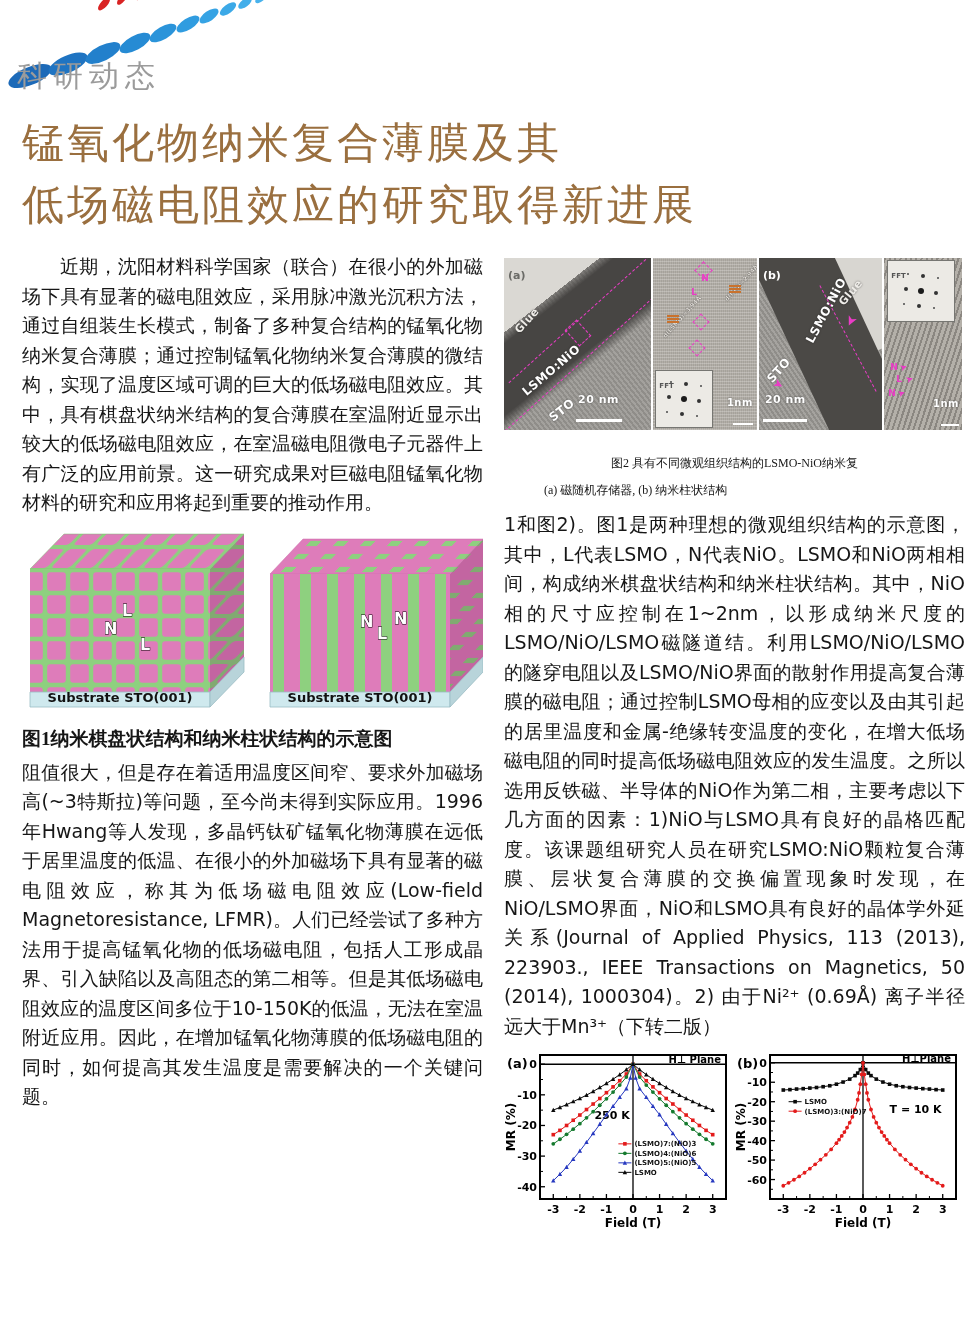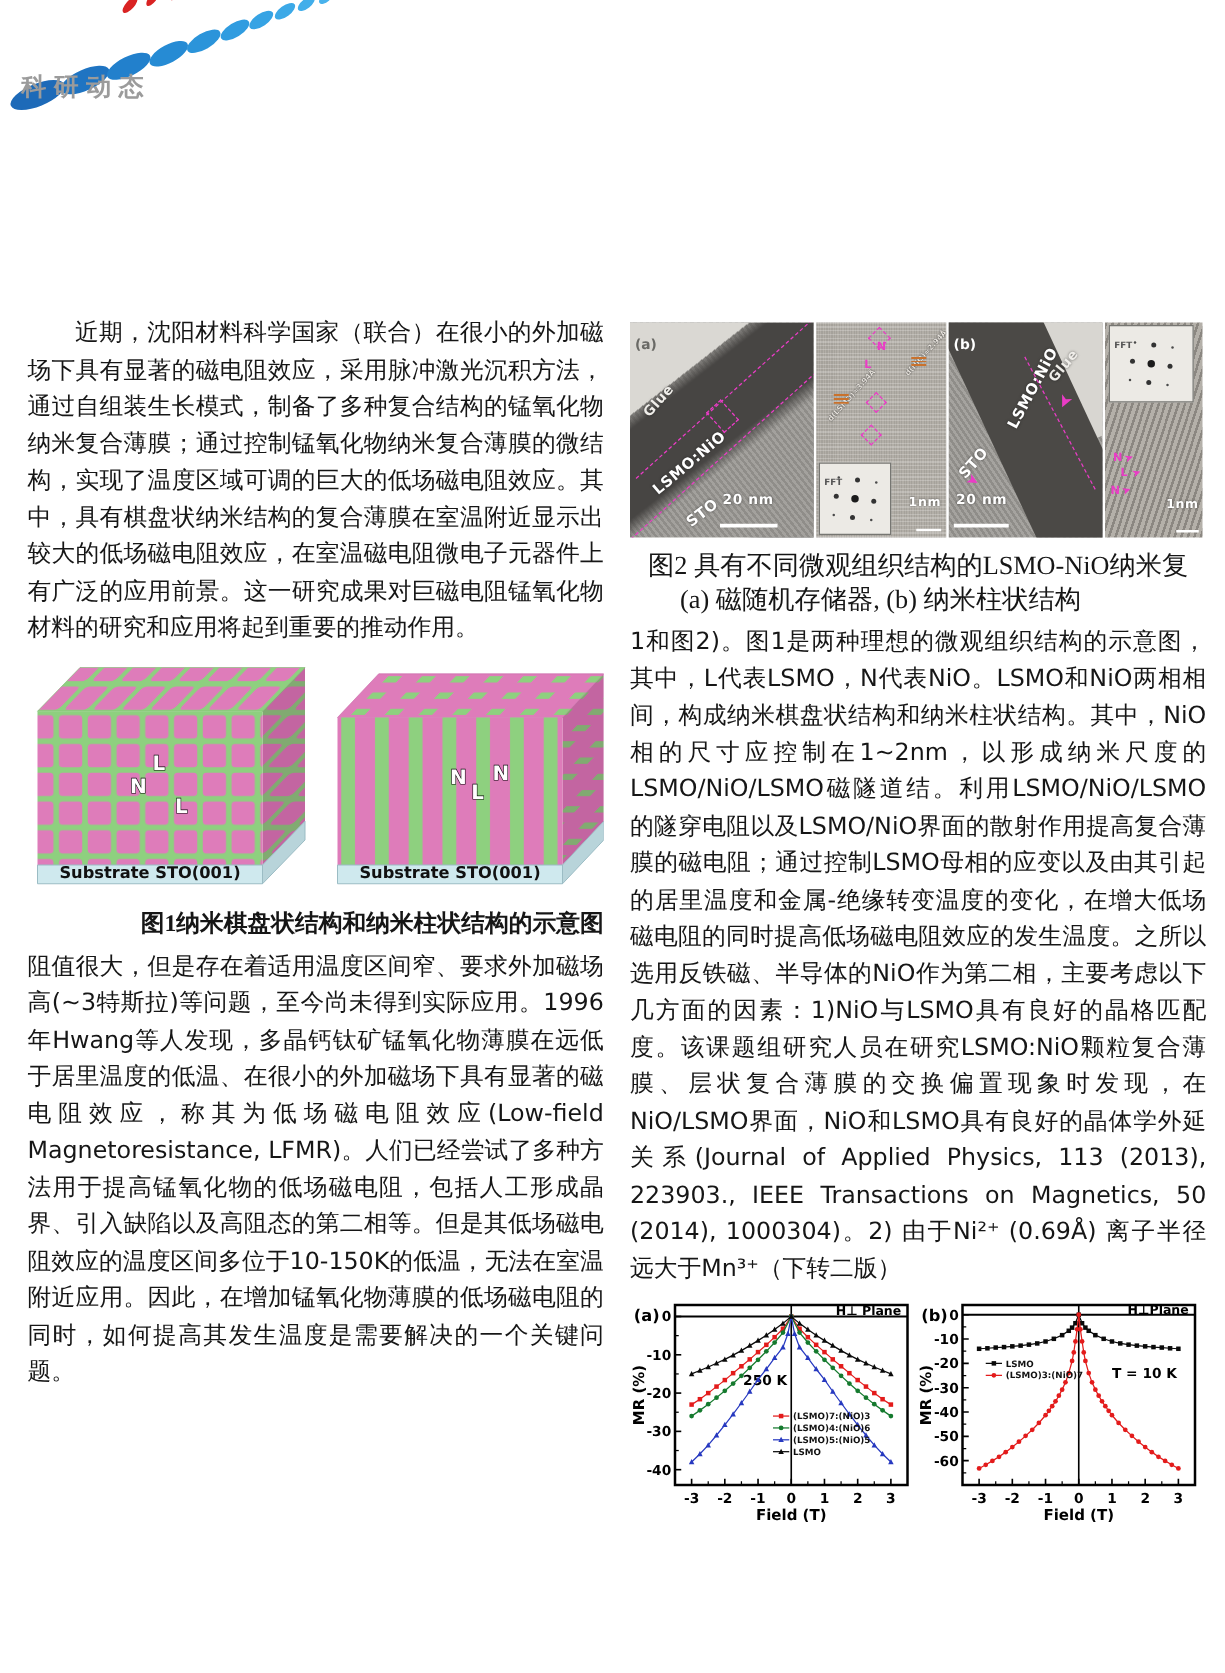--- a/index.html
+++ b/index.html
@@ -1,34 +1,34 @@
 <!DOCTYPE html>
 <html><head>
 <meta charset="utf-8">
 <style>
   html,body{margin:0;padding:0;background:#fff;}
   body{width:980px;height:1338px;overflow:hidden;font-family:"DejaVu Sans","Liberation Sans",sans-serif;color:#161616;}
   .page{position:relative;width:980px;height:1338px;background:#fff;}
 
   
   .logo{position:absolute;left:0;top:0;width:340px;height:110px;}
-  .logo-text{position:absolute;left:17px;top:56px;font-size:20px;color:#9b9b9b;letter-spacing:6px;font-weight:bold;}
+  .logo-text{position:absolute;left:17px;top:56px;font-size:30px;color:#9b9b9b;letter-spacing:6px;}
 
   
   .title{position:absolute;left:22px;top:112px;color:#9a6f3f;font-size:42px;line-height:62px;letter-spacing:3px;font-weight:400;}
 
   
   .columns{position:absolute;left:22px;top:252px;width:943px;display:flex;gap:21px;}
   .col{width:461px;font-size:19px;line-height:29.5px;text-align:justify;}
   .col p{margin:0;text-indent:2em;}
   .col p.noindent{text-indent:0;}
 
   
   .fig1{margin-top:6px;}
-  .fcap1{font-family:"Liberation Serif","DejaVu Serif",serif;font-weight:bold;font-size:19px;text-align:right;margin:2px 0 4px 0;}
+  .fcap1{font-family:"Liberation Serif","DejaVu Serif",serif;font-weight:bold;font-size:19px;text-align:left;margin:2px 0 4px 0;}
 
   
   .fig2{display:flex;gap:2px;width:458px;height:172px;margin-top:6px;background:#fff;}
   .f2p{position:relative;overflow:hidden;color:#fff;font-family:"DejaVu Sans",sans-serif;}
   .f2a{width:148px;background:
       linear-gradient(142deg,#dad8d3 0 26%,rgba(0,0,0,0) 26%),
       linear-gradient(142deg,rgba(0,0,0,0) 24%,#474543 30% 55%,rgba(0,0,0,0) 61%),
       repeating-linear-gradient(52deg,#8f8d89 0 2px,#a3a19d 2px 4px);}
   .f2b{width:104px;background:
       repeating-linear-gradient(0deg,rgba(255,255,255,.22) 0 1px,rgba(0,0,0,0) 1px 3px),
@@ -45,21 +45,21 @@
   .mgbox{position:absolute;border:1.3px dashed #ea3cc6;}
   .mgarrow{position:absolute;color:#ea3cc6;font-size:12px;}
   .fft{position:absolute;background:#eceae5;border:1px solid #767672;}
   .fftlbl{position:absolute;left:3px;top:1px;color:#555;font-size:7px;font-weight:bold;}
   .dotgrid{position:absolute;width:6px;height:6px;border-radius:50%;background:#1b1b1b;
     box-shadow:15px 2px 0 -1px #333,-15px -2px 0 -1px #333,2px -15px 0 -1px #333,-2px 15px 0 -1px #333,
                17px -13px 0 -2px #4a4a4a,-17px 13px 0 -2px #4a4a4a,13px 17px 0 -2px #4a4a4a,-13px -17px 0 -2px #4a4a4a;}
   .hash{position:absolute;width:12px;height:9px;background:repeating-linear-gradient(0deg,#c9722d 0 1.5px,rgba(0,0,0,0) 1.5px 3px);}
   .tinyd{position:absolute;color:#e8e4de;font-size:6px;font-weight:bold;text-shadow:0 0 1px #000;}
 
-  .fcap{font-family:"Liberation Serif","DejaVu Serif",serif;font-size:21px;line-height:27px;margin-top:9px;}
+  .fcap{font-family:"Liberation Serif","DejaVu Serif",serif;font-size:12px;line-height:27px;margin-top:20px;}
   .fcap .c{text-align:center;}
   .fcap .l{padding-left:40px;}
 
   
   .fig3{display:flex;gap:2px;width:458px;margin-top:10px;}
   .fig3 svg{background:#fff;display:block;}
 </style>
 </head>
 <body>
 
@@ -80,20 +80,24 @@
         <ellipse cx="261" cy="-2" rx="7" ry="3.3" fill="#48b2ec" transform="rotate(-40 261 -2)"></ellipse>
         <ellipse cx="276" cy="-6" rx="6" ry="2.8" fill="#4eb6ee" transform="rotate(-42 276 -6)"></ellipse>
         <ellipse cx="104" cy="4" rx="8" ry="3.4" fill="#d92323" transform="rotate(-48 104 4)"></ellipse>
         <ellipse cx="122" cy="-1" rx="7" ry="3" fill="#d92323" transform="rotate(-52 122 -1)"></ellipse>
         <ellipse cx="140" cy="-5" rx="6" ry="2.6" fill="#e03030" transform="rotate(-55 140 -5)"></ellipse>
       </g>
     </svg>
     <div class="logo-text">科研动态</div>
   </div>
 
+  <div class="title">
+    <div>锰氧化物纳米复合薄膜及其</div>
+    <div>低场磁电阻效应的研究取得新进展</div>
+  </div>
 
   <div class="columns">
 
     <div class="col">
       <p>近期，沈阳材料科学国家（联合）在很小的外加磁场下具有显著的磁电阻效应，采用脉冲激光沉积方法，通过自组装生长模式，制备了多种复合结构的锰氧化物纳米复合薄膜；通过控制锰氧化物纳米复合薄膜的微结构，实现了温度区域可调的巨大的低场磁电阻效应。其中，具有棋盘状纳米结构的复合薄膜在室温附近显示出较大的低场磁电阻效应，在室温磁电阻微电子元器件上有广泛的应用前景。这一研究成果对巨磁电阻锰氧化物材料的研究和应用将起到重要的推动作用。</p>
 
       <div class="fig1">
         <svg width="461" height="190" viewBox="0 0 461 190">
           <defs>
             <pattern id="checker" width="23" height="23" patternUnits="userSpaceOnUse">

